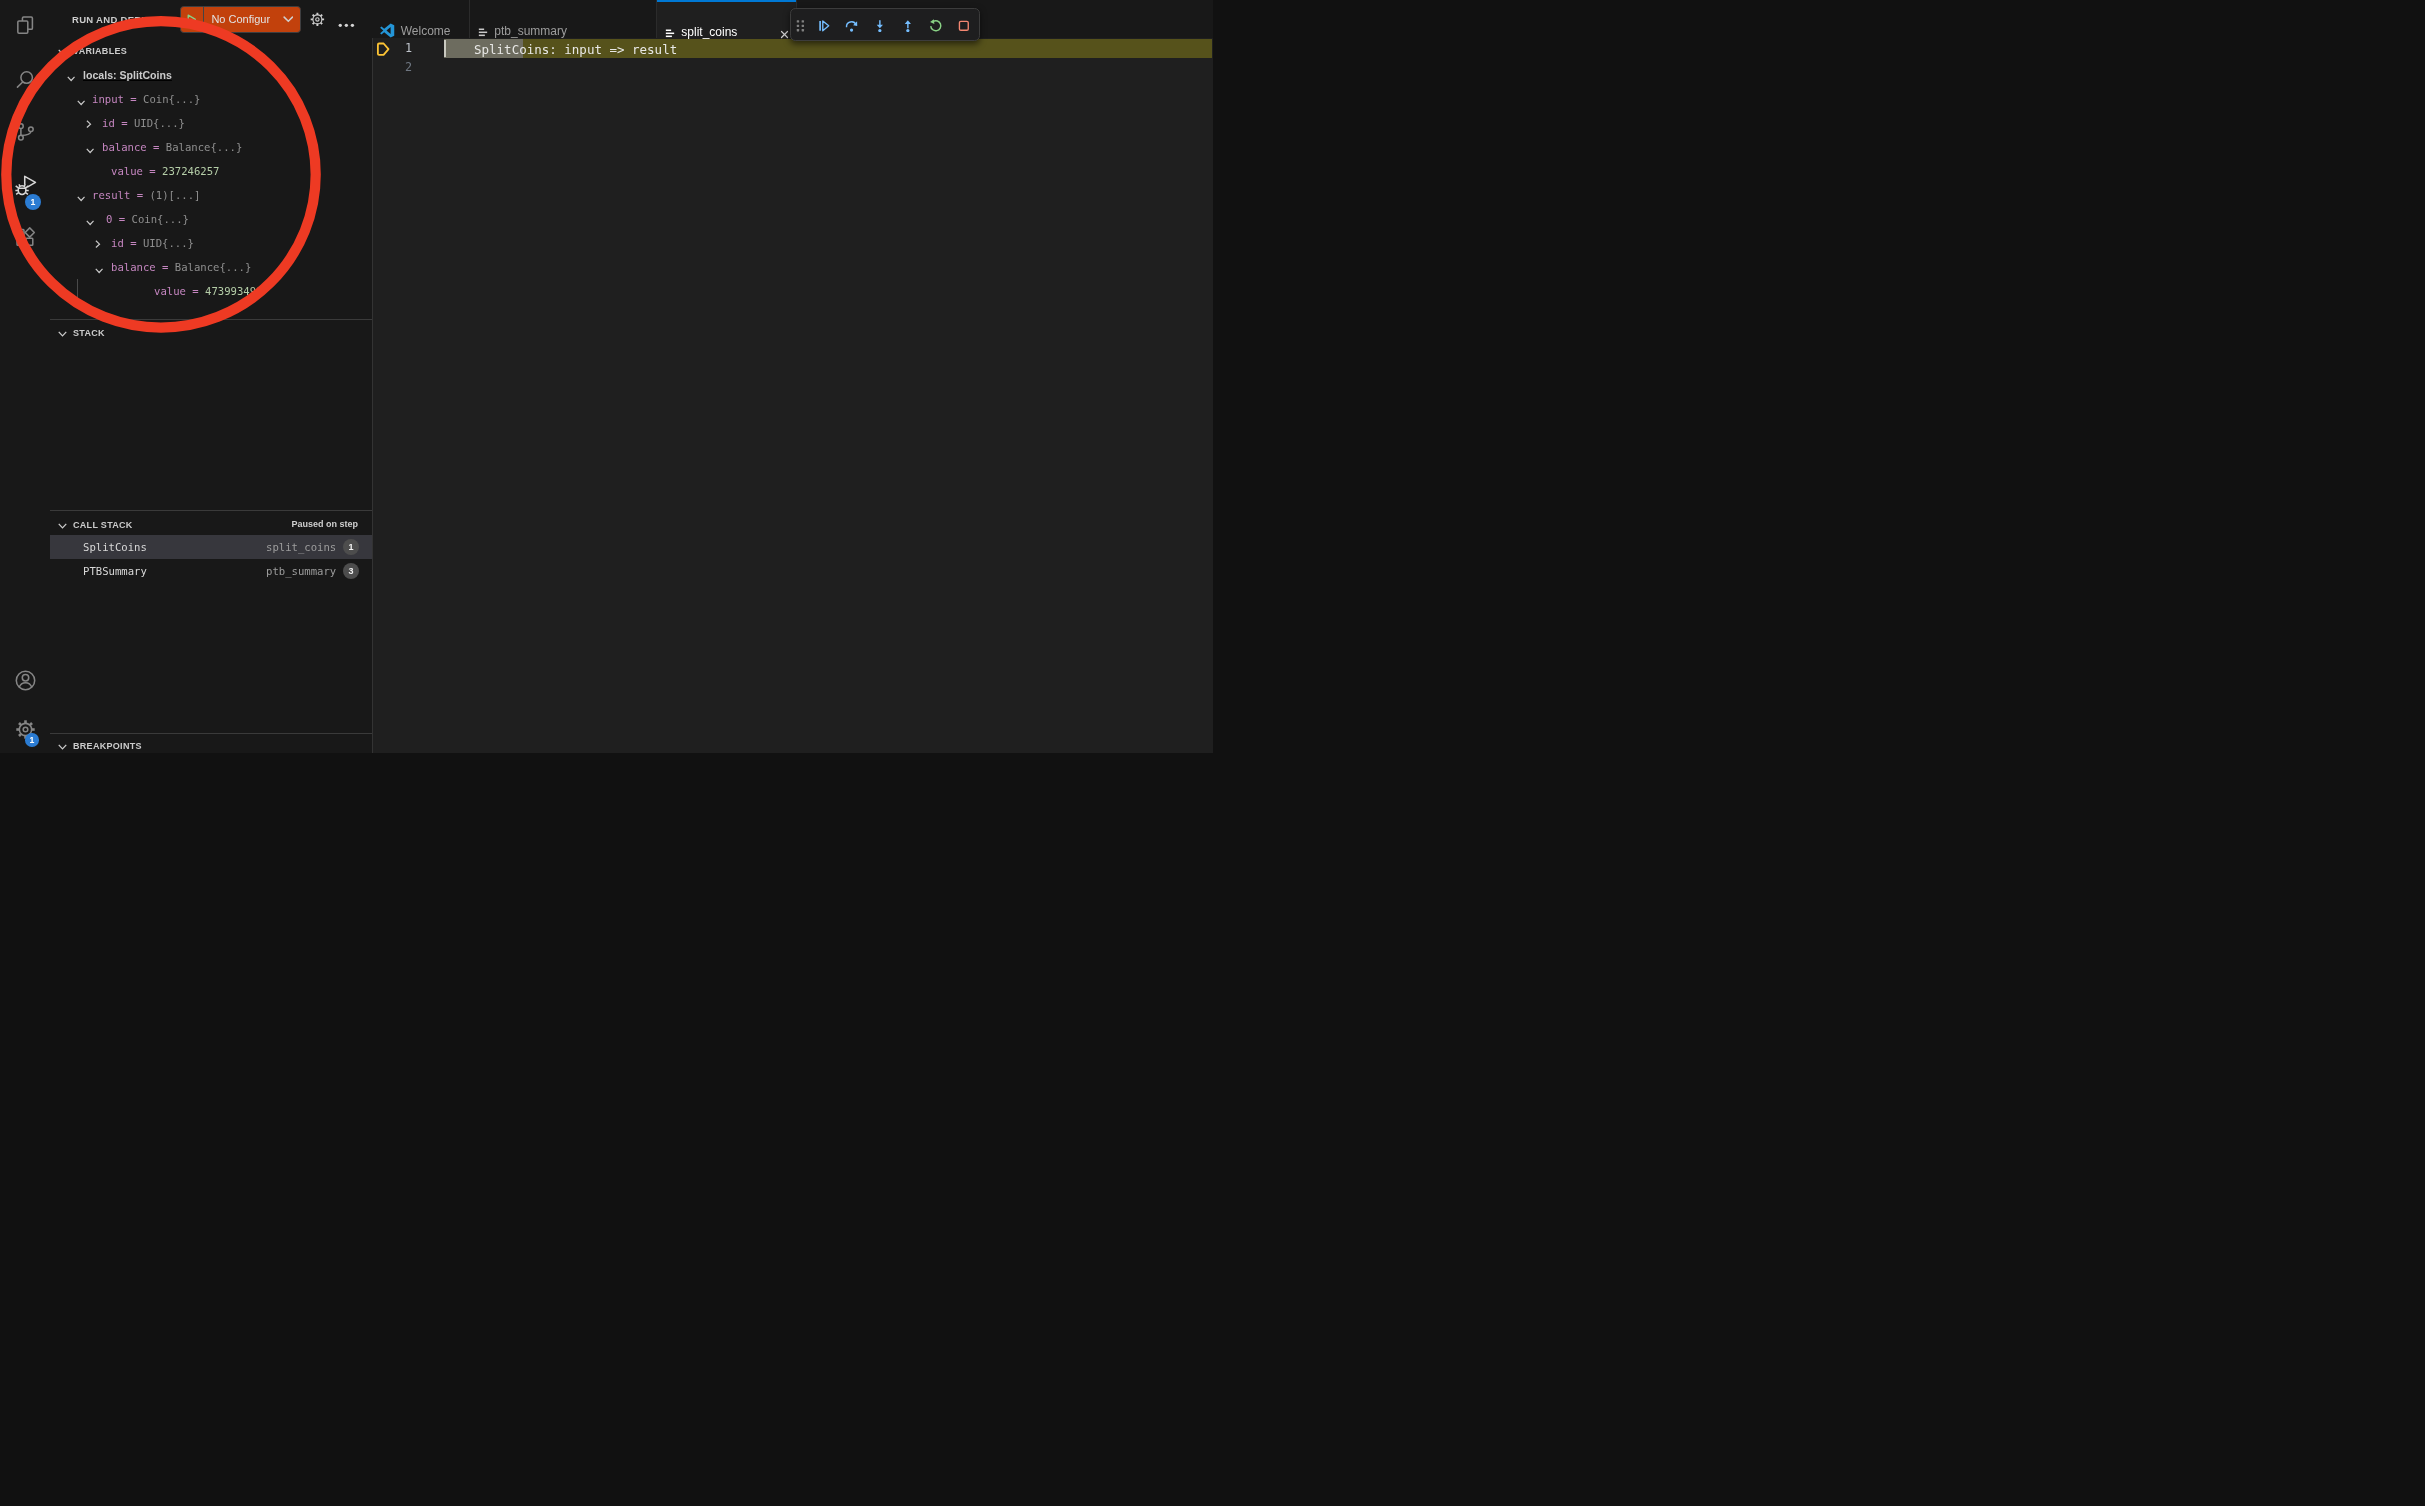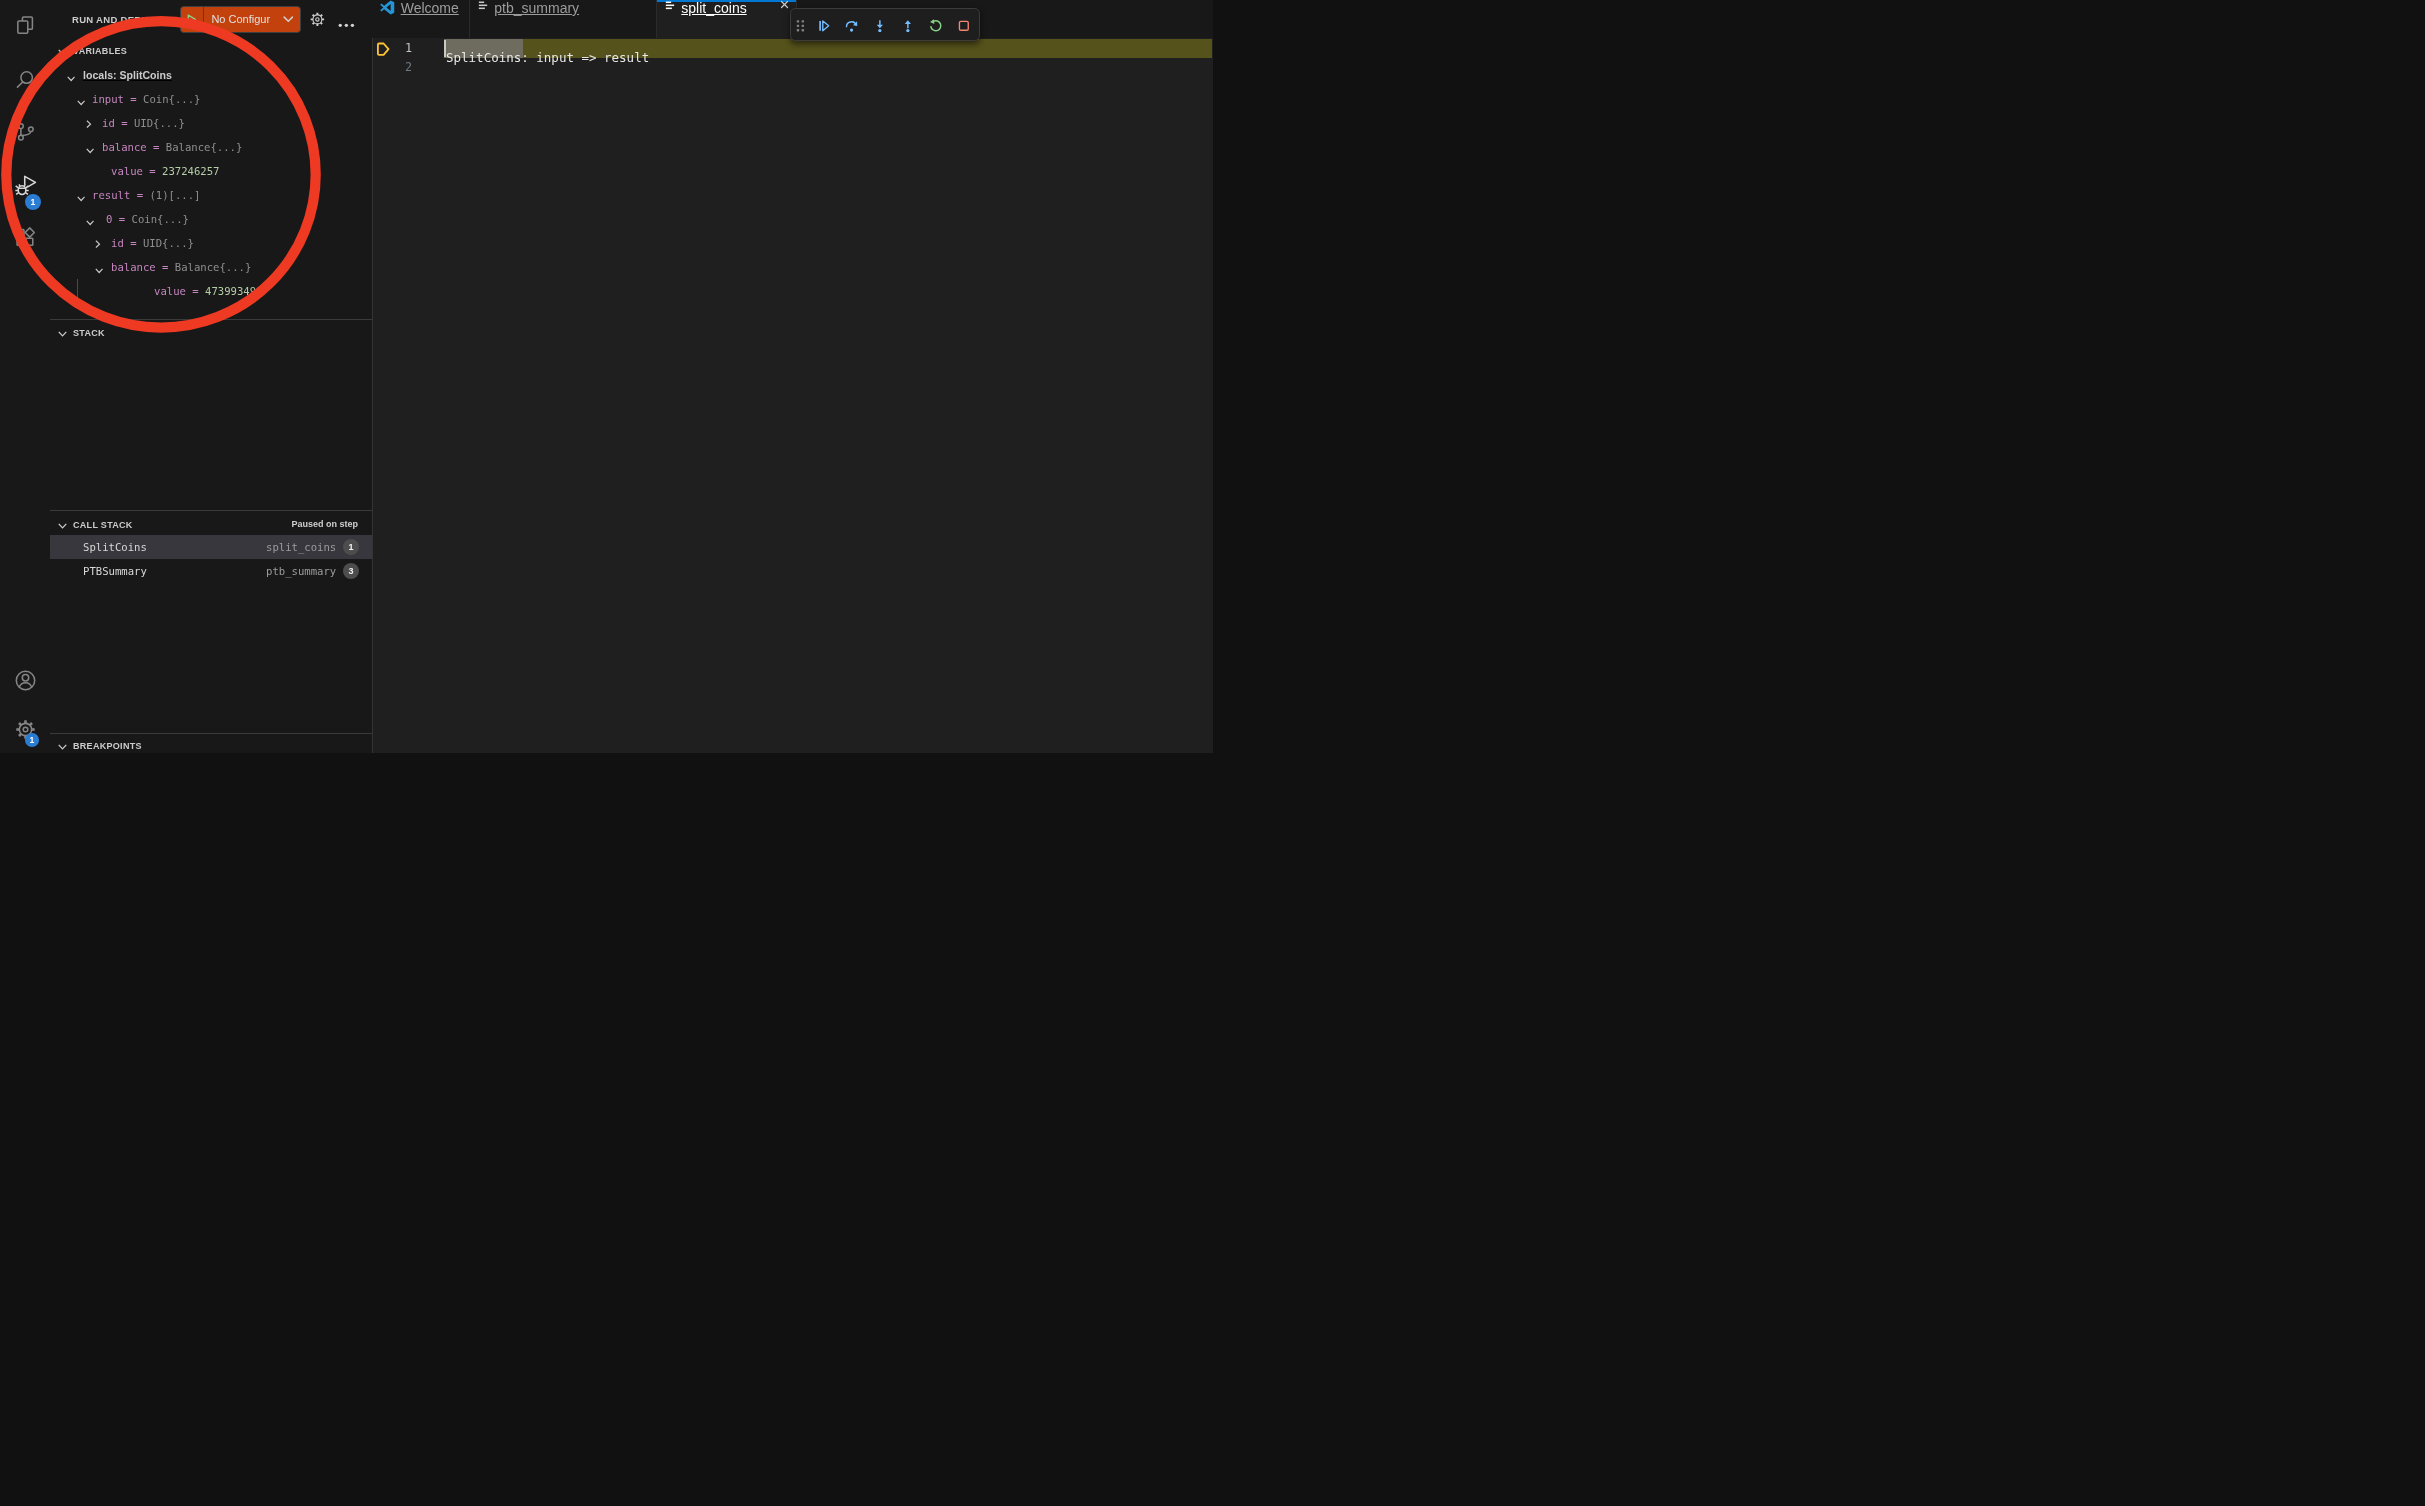--- a/index.html
+++ b/index.html
@@ -39,22 +39,22 @@
   .cs-name{margin-left:33px;color:#D9D9D9;}
   .cs-src{margin-left:auto;color:#9D9D9D;}
   .cs-badge{width:16px;height:16px;border-radius:50%;background:#4D4D4D;color:#F2F2F2;margin:0 13px 0 6.8px;
             display:flex;align-items:center;justify-content:center;font-size:9px;
             font-family:"Liberation Sans",sans-serif;font-weight:bold;}
   #cs-status{position:absolute;font-size:9px;font-weight:bold;color:#CFCFCF;}
   
   #editor{left:372px;top:0;width:841px;height:753px;background:#1F1F1F;border-left:0.8px solid #333;box-sizing:border-box;}
   #tab-bar{left:372px;top:0;width:841px;height:38px;background:#181818;display:flex;}
   #tabbar-border{left:372px;top:37px;width:841px;height:0.8px;background:#2B2B2B;}
-  .tab{height:38px;box-sizing:border-box;border-right:0.8px solid #2B2B2B;display:flex;align-items:flex-start;
-       padding-left:8.3px;font-size:14px;color:#9D9D9D;position:relative;background:#181818;text-decoration:underline;}
+  .tab{height:38px;box-sizing:border-box;border-right:0.8px solid #2B2B2B;display:flex;align-items:flex-end;
+       padding-left:8.3px;font-size:12px;color:#9D9D9D;position:relative;background:#181818;}
   .tab .ticon{margin-right:6px;display:flex;color:#C9C9C9;}
   .tab.active{background:#1F1F1F;color:#FFFFFF;box-shadow:inset 0 1.9px 0 #0078D4;z-index:3;height:39px;}
   .tab.active .ticon{color:#FFFFFF;}
   .tab .close{margin-left:auto;margin-right:6.8px;color:#CCCCCC;display:flex;}
   
   #debug-toolbar{left:790px;top:7.6px;width:190px;height:33px;background:#1E1E1F;border:0.8px solid #3C3C3C;
                  border-radius:5.3px;box-sizing:border-box;box-shadow:0 2.3px 6.8px rgba(0,0,0,.55);z-index:10;}
   .dt-btn{position:absolute;top:10px;width:13.7px;height:13.7px;}
   
   .linebg{position:absolute;height:19px;top:39px;}
@@ -312,20 +312,20 @@
 <div id="word-bg" class="linebg"></div>
 <div id="cursor"></div>
 <span id="gutter-pointer" class="abs" style="left:376px;top:42px;"><svg xmlns="http://www.w3.org/2000/svg" width="14.4" height="14.4" viewBox="0 0 19 19" fill="none" stroke="#FDC435" stroke-width="2.4" stroke-linejoin="round">
       <path d="M2.5 3.5 Q2.5 2 4 2 H10 L16.5 9.5 10 17 H4 Q2.5 17 2.5 15.5 Z"></path>
     </svg></span>
 <div id="gutter-nums">
     <div class="lnum" style="top: 39px; color: rgb(191, 196, 203);">1</div>
     <div class="lnum" style="top: 58px; color: rgb(110, 118, 129);">2</div>
   </div>
 <div id="code-lines">
-    <div class="codeline" style="top: 48px;"><span class="hw">SplitCoins</span><span class="rest">: input =&gt; result</span></div>
+    <div class="codeline" style="top: 40px; padding-left: 28px;"><span class="hw">SplitCoins</span><span class="rest">: input =&gt; result</span></div>
     <div class="codeline" style="top: 58px;"></div>
   </div>
 
 <svg id="annotation" class="abs" viewBox="0 0 1599 993">
     <ellipse cx="212" cy="230" rx="204" ry="202" fill="none" stroke="#EE3A23" stroke-width="13.5"></ellipse>
   </svg>
 
 
 </body></html>

